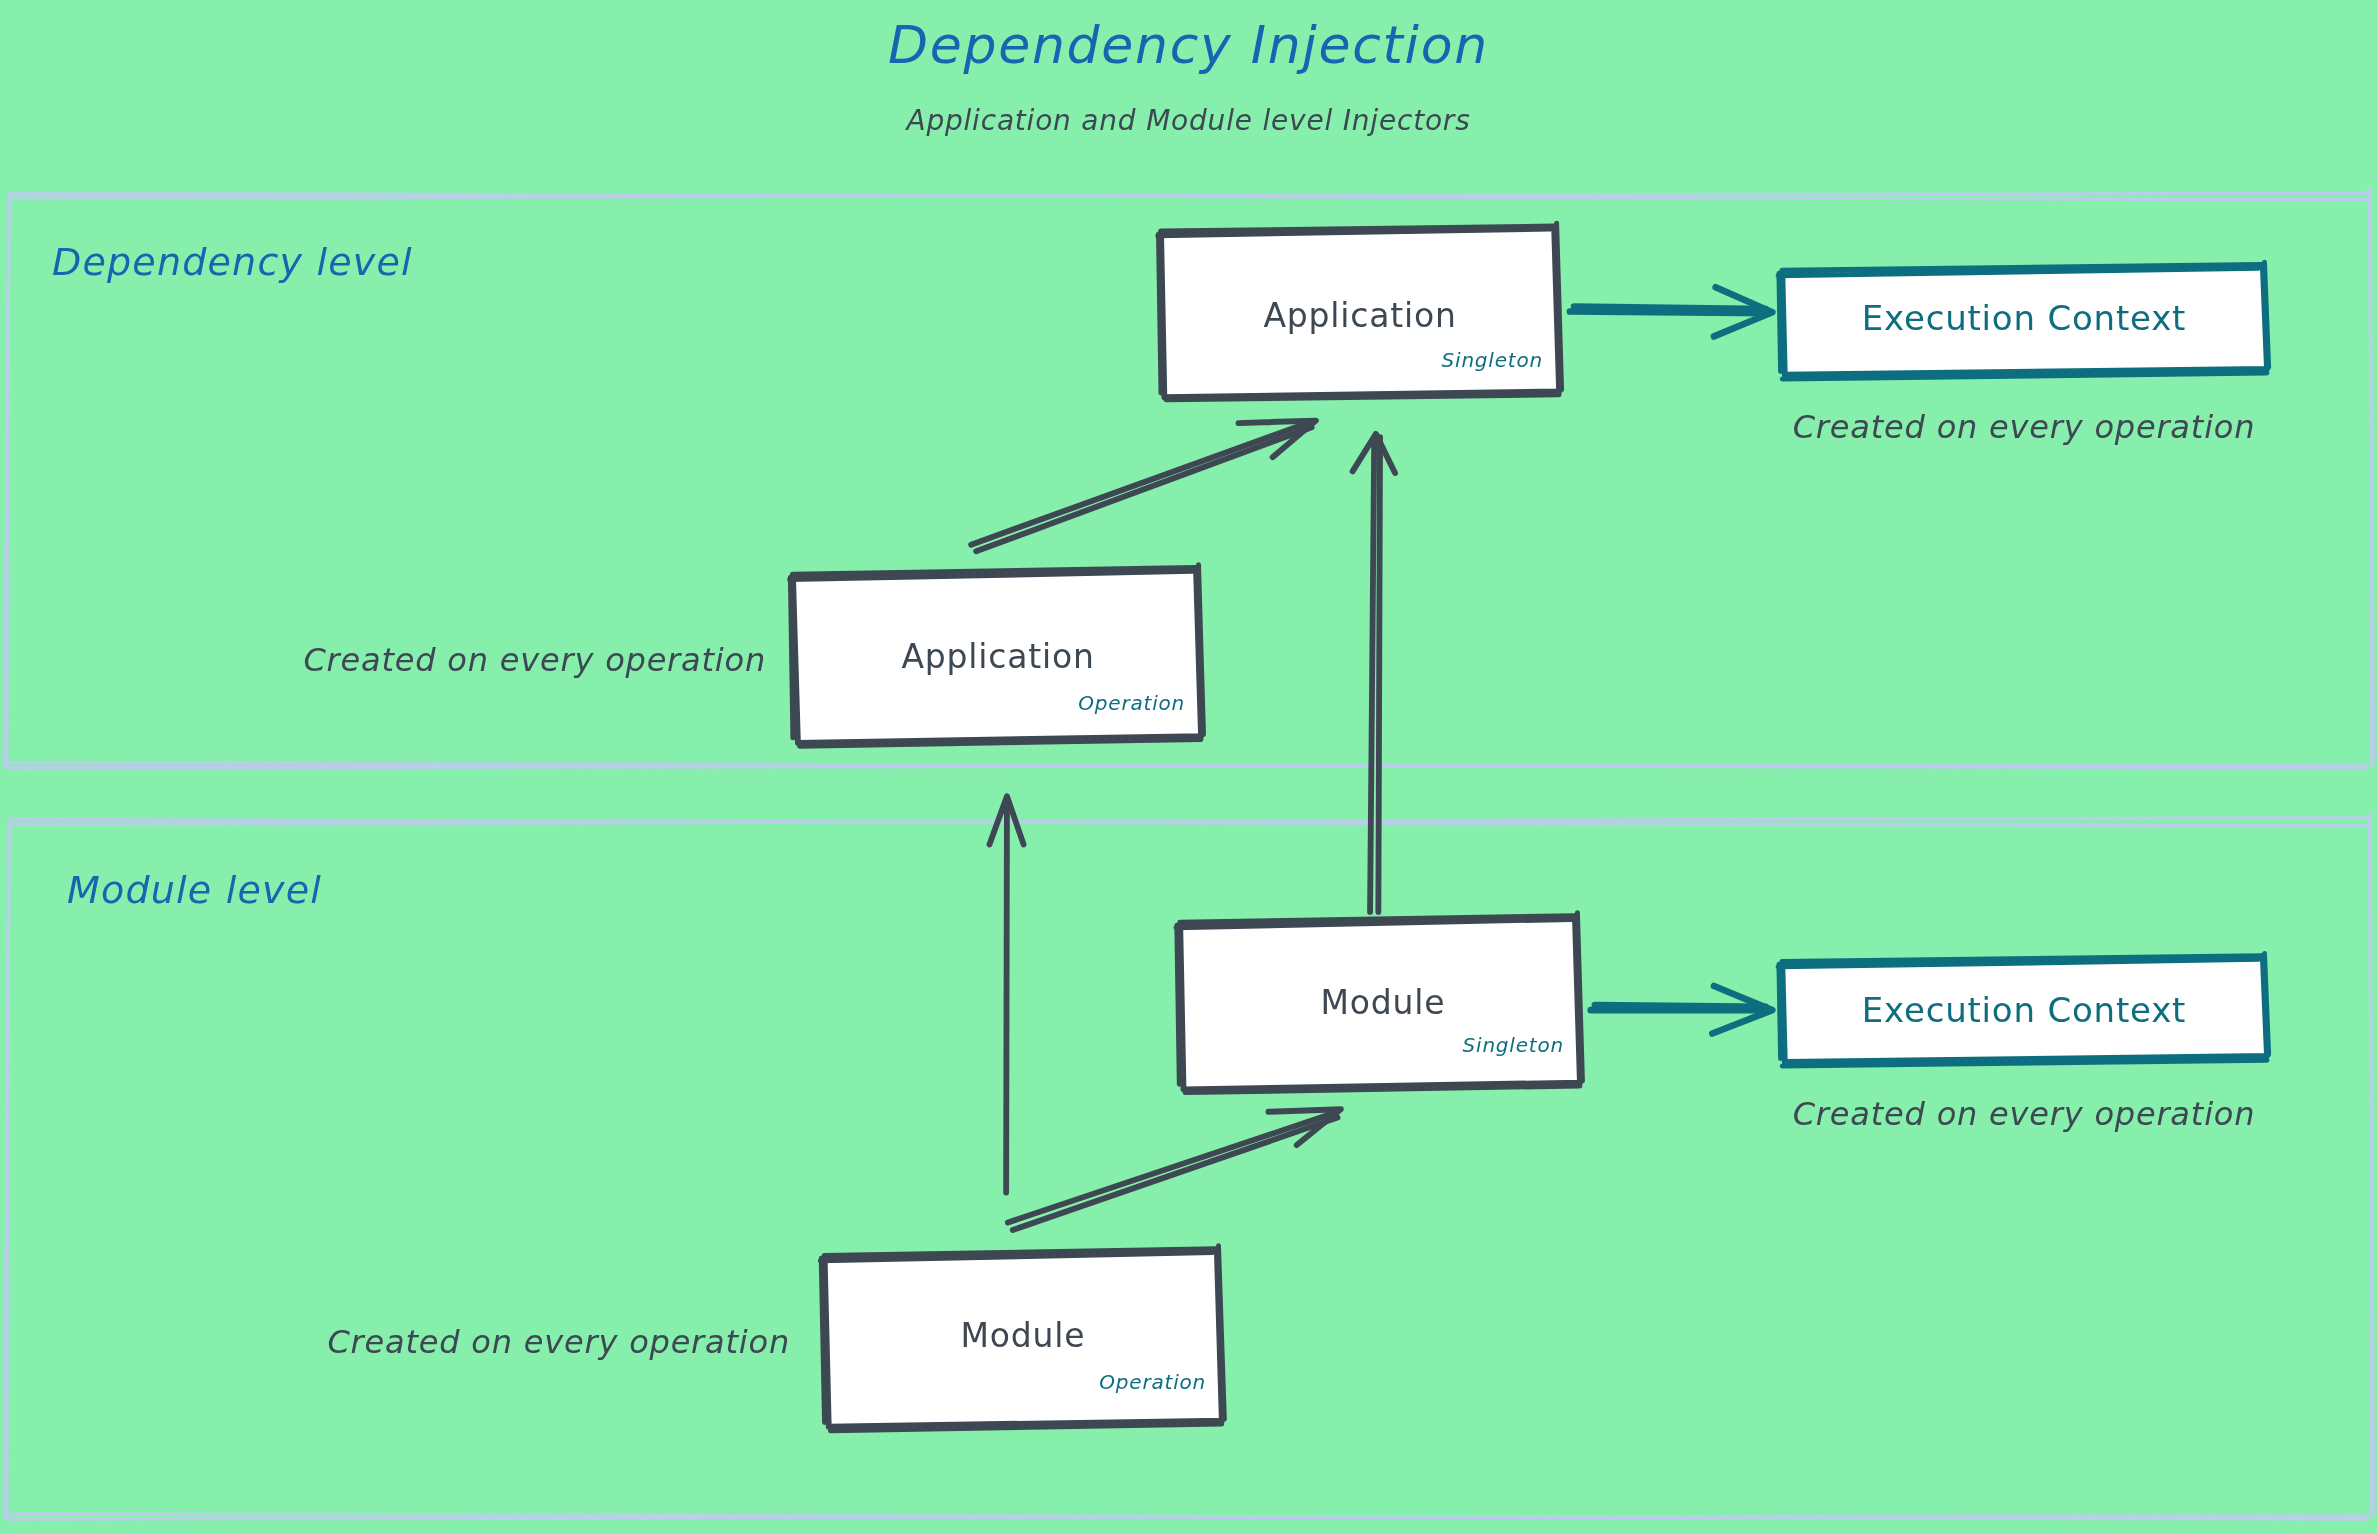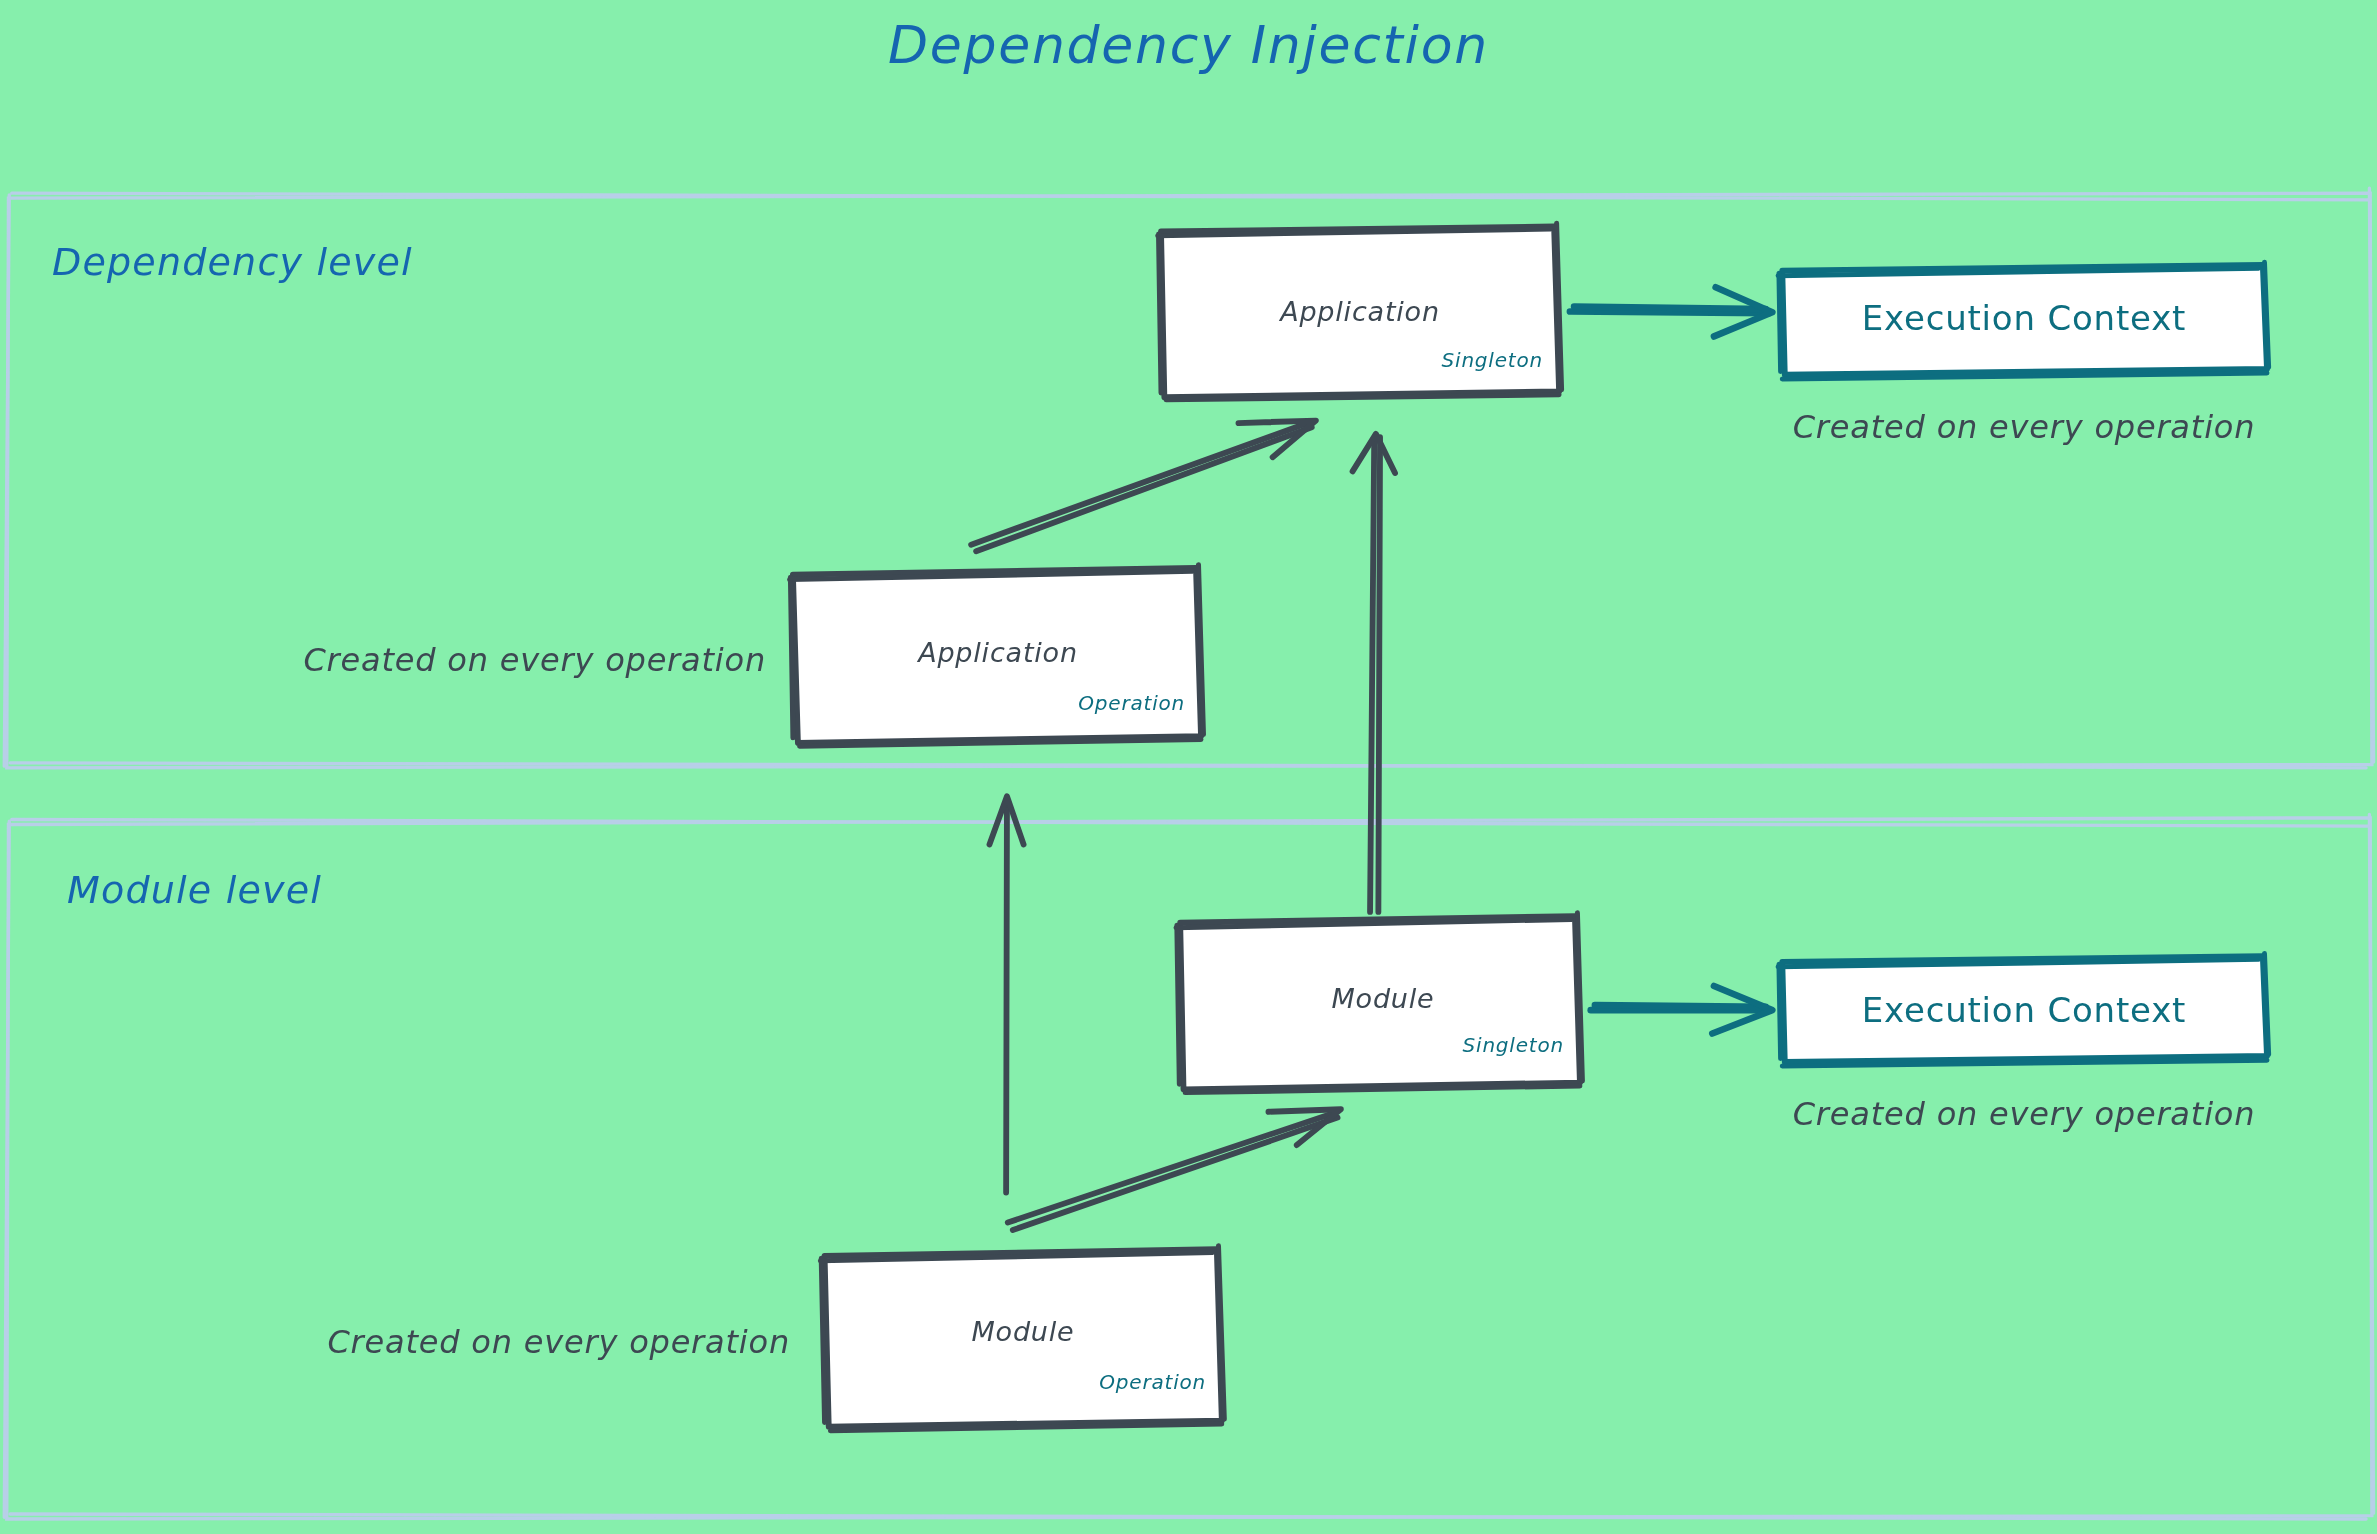--- a/index.html
+++ b/index.html
@@ -51,23 +51,22 @@
     font-style: italic;
     letter-spacing: 0.8px;
   }
   .panel-label {
     font-size: 38px;
     color: #1565b0;
     font-style: italic;
     letter-spacing: 1.2px;
   }
   .box-title {
-    font-size: 27px;
+    font-size: 33px;
     color: #3d4852;
-    font-style: italic;
     letter-spacing: 0.8px;
   }
   .box-scope {
     font-size: 20px;
     color: #0d6e80;
     font-style: italic;
     letter-spacing: 0.8px;
   }
   .ec-title {
     font-size: 34px;
@@ -88,20 +87,21 @@
     text-align: right;
     transform: translateX(-100%);
   }
 </style>
 </head>
 <body>
 
 <div id="canvas">
 
   <div class="txt" id="title">Dependency Injection</div>
+  <div class="txt" id="subtitle">Application and Module level Injectors</div>
 
   <svg class="svg-layer" viewBox="0 0 2854 1842" xmlns="http://www.w3.org/2000/svg">
     <defs>
       <style>
         .pb { fill:none; stroke:#b8cfe8; stroke-width:4; stroke-linecap:round; }
         .bx { fill:#ffffff; stroke:#3d4852; stroke-width:7; stroke-linecap:round; stroke-linejoin:round; }
         .bx2 { fill:none; stroke:#3d4852; stroke-width:6; stroke-linecap:round; }
         .tl { fill:#ffffff; stroke:#0d6e80; stroke-width:7; stroke-linecap:round; stroke-linejoin:round; }
         .tl2 { fill:none; stroke:#0d6e80; stroke-width:6; stroke-linecap:round; }
         .ar { fill:none; stroke:#3d4852; stroke-width:7; stroke-linecap:round; stroke-linejoin:round; }

